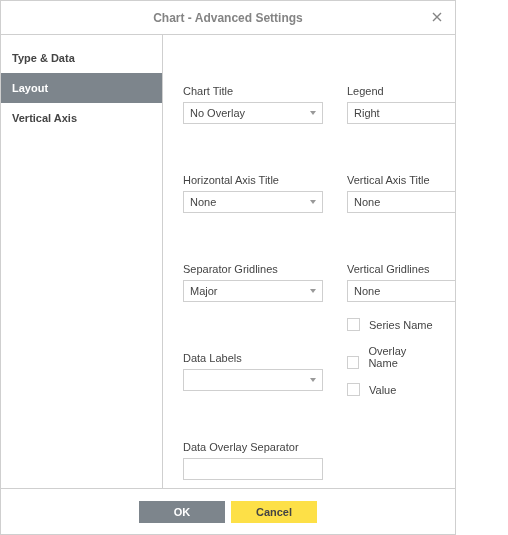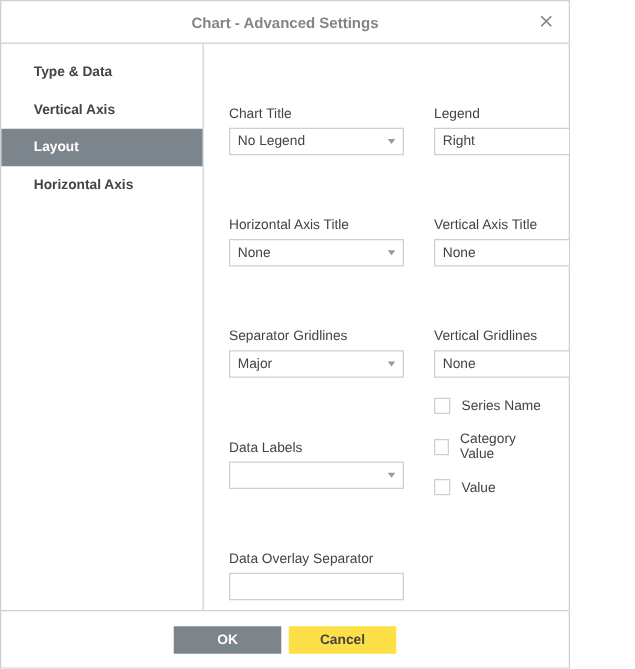--- a/index.html
+++ b/index.html
@@ -50,21 +50,21 @@
       flex: 1;
       display: flex;
       overflow: hidden;
     }
     .sidebar {
       width: 162px;
       border-right: 1px solid #cfcfcf;
       padding-top: 8px;
     }
     .sidebar-item {
-      padding: 9px 26px;
+      padding: 9px 11px;
       font-size: 11px;
       font-weight: bold;
       color: #444;
       cursor: pointer;
     }
     .sidebar-item.active {
       background: #7d858c;
       color: #fff;
     }
     .content {
@@ -124,21 +124,21 @@
     }
     .checkbox-group {
       flex: 1;
       display: flex;
       flex-direction: column;
       gap: 14px;
       padding-top: 2px;
     }
     .checkbox-row {
       display: flex;
-      align-items: center;
+      align-items: flex-end;
       gap: 9px;
       font-size: 11px;
       color: #444;
       cursor: pointer;
     }
     .checkbox {
       width: 13px;
       height: 13px;
       border: 1px solid #cfcfcf;
       background: #fff;
@@ -183,38 +183,35 @@
           <path d="M1 1 L9 9 M9 1 L1 9" stroke="#848484" stroke-width="1.4" fill="none"></path>
         </svg>
     </div>
   </div>
 
   <div class="body">
     <div class="sidebar">
       <div class="sidebar-item">
         <span>Type &amp; Data</span>
       </div>
+      <div class="sidebar-item active">
+        <span>Layout</span>
+      </div>
       <div class="sidebar-item">
         <span>Vertical Axis</span>
       </div>
-      <div class="sidebar-item active">
-        <span>Layout</span>
-      </div>
-      <div class="sidebar-item">
-        <span>Horizontal Axis</span>
-      </div>
     </div>
 
     <div class="content">
 
       <div class="row">
         <div class="field">
           <span class="field-label">Chart Title</span>
           <div class="select">
-            <span>No Legend</span>
+            <span>No Overlay</span>
           </div>
         </div>
         <div class="field">
           <span class="field-label">Legend</span>
           <div class="select">
             <span>Right</span>
           </div>
         </div>
       </div>
 
@@ -258,21 +255,21 @@
           <span class="field-label">Data Overlay Separator</span>
           <input class="text-input" type="text" value="" style="">
         </div>
         <div class="checkbox-group">
           <div class="checkbox-row">
             <div class="checkbox"></div>
             <span>Series Name</span>
           </div>
           <div class="checkbox-row">
             <div class="checkbox"></div>
-            <span>Category Value</span>
+            <span>Overlay Name</span>
           </div>
           <div class="checkbox-row">
             <div class="checkbox"></div>
             <span>Value</span>
           </div>
         </div>
       </div>
 
     </div>
   </div>

